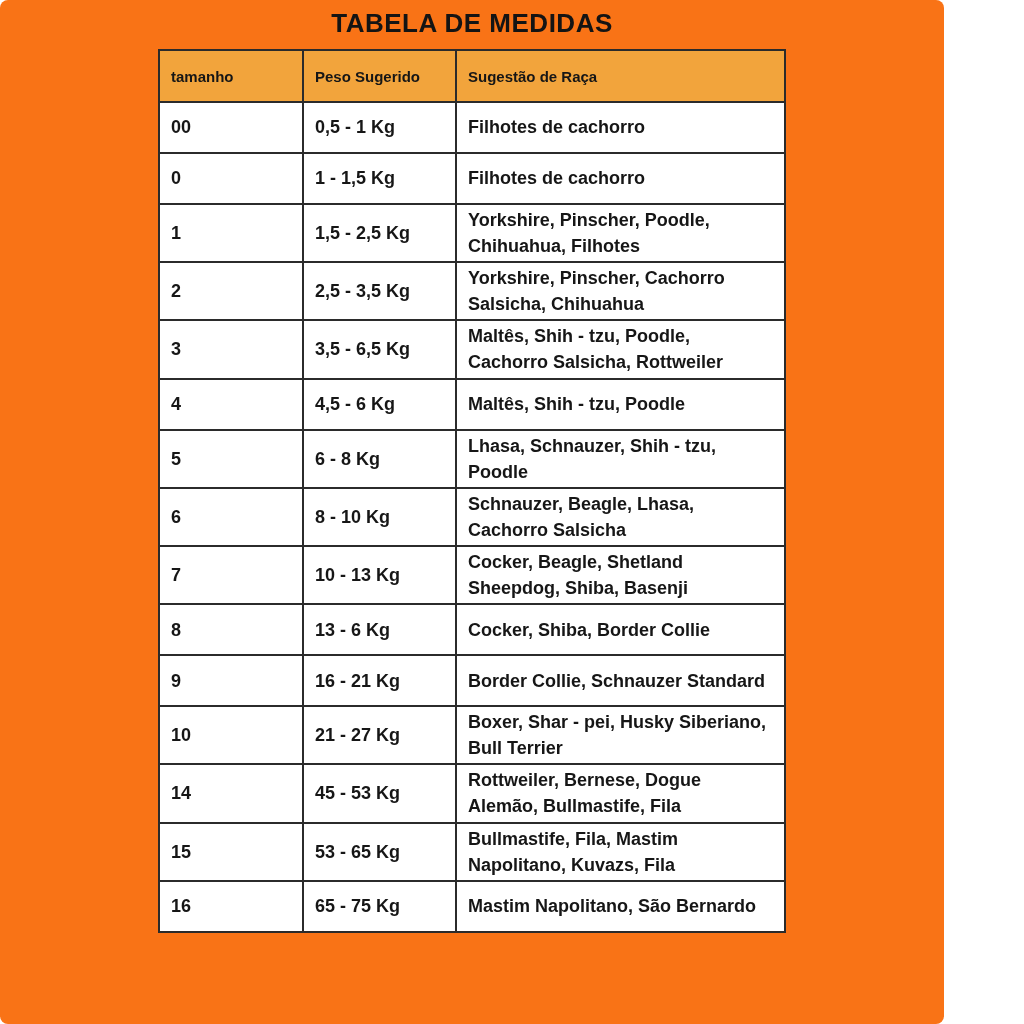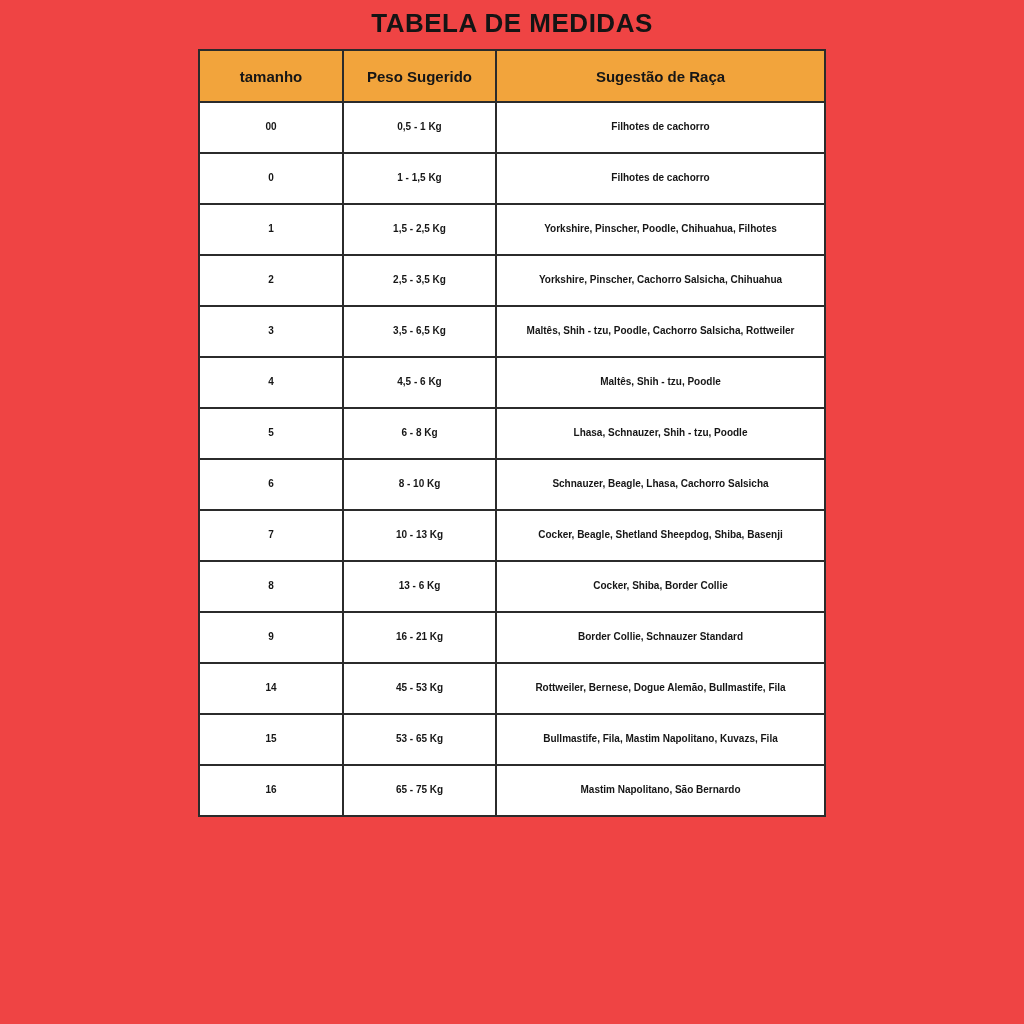--- a/index.html
+++ b/index.html
@@ -4,25 +4,26 @@
 <style>
   html, body {
     margin: 0;
     padding: 0;
     background: #ffffff;
     width: 1024px;
     height: 1024px;
     font-family: "Liberation Sans", sans-serif;
   }
   .page {
-    width: 1024px;
+    width: 944px;
     height: 1024px;
     box-sizing: border-box;
     padding-top: 2px;
-    background: #ef4444;
+    background: #f97316;
+    border-radius: 8px;
   }
   .title {
     margin: 6px 0 10px 0;
     text-align: center;
     font-size: 26px;
     font-weight: bold;
     letter-spacing: 0.5px;
     color: #141414;
   }
   table.size-table {
@@ -30,34 +31,34 @@
     margin: 0 auto;
     width: 626px;
     table-layout: fixed;
   }
   .size-table col.c1 { width: 144px; }
   .size-table col.c2 { width: 153px; }
   .size-table col.c3 { width: 329px; }
   .size-table th, .size-table td {
     box-sizing: border-box;
     border: 2px solid var(--border-color, #2b2b2b);
-    text-align: center;
+    text-align: left;
     vertical-align: middle;
     font-weight: bold;
     color: #161616;
     padding: 2px 11px;
   }
   .size-table th {
     background: var(--header-bg, #f2a43c);
     height: 52px;
     font-size: 15px;
   }
   .size-table td {
     height: 51px;
-    font-size: 10px;
+    font-size: 18px;
     line-height: 1.45;
     background: #ffffff;
   }
 </style>
 </head>
 <body>
 
 <div class="page">
   <div class="title">TABELA DE MEDIDAS</div>
 
@@ -124,20 +125,25 @@
           <td>8</td>
           <td>13 - 6 Kg</td>
           <td>Cocker, Shiba, Border Collie</td>
         </tr>
         <tr>
           <td>9</td>
           <td>16 - 21 Kg</td>
           <td>Border Collie, Schnauzer Standard</td>
         </tr>
         <tr>
+          <td>10</td>
+          <td>21 - 27 Kg</td>
+          <td>Boxer, Shar - pei, Husky Siberiano, Bull Terrier</td>
+        </tr>
+        <tr>
           <td>14</td>
           <td>45 - 53 Kg</td>
           <td>Rottweiler, Bernese, Dogue Alemão, Bullmastife, Fila</td>
         </tr>
         <tr>
           <td>15</td>
           <td>53 - 65 Kg</td>
           <td>Bullmastife, Fila, Mastim Napolitano, Kuvazs, Fila</td>
         </tr>
         <tr>

